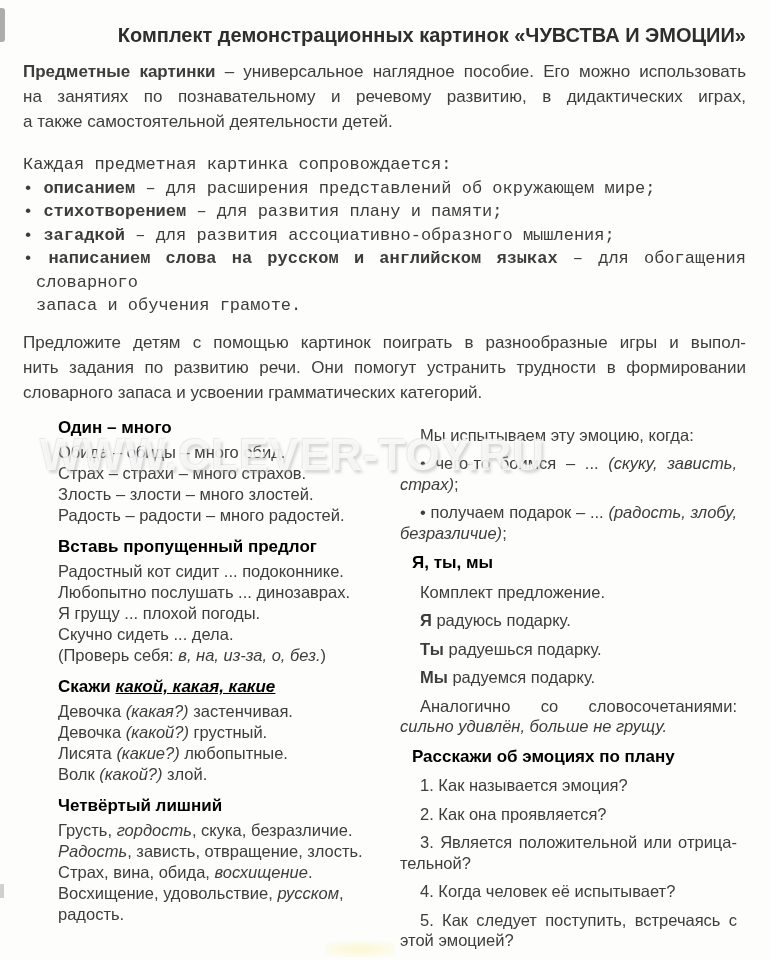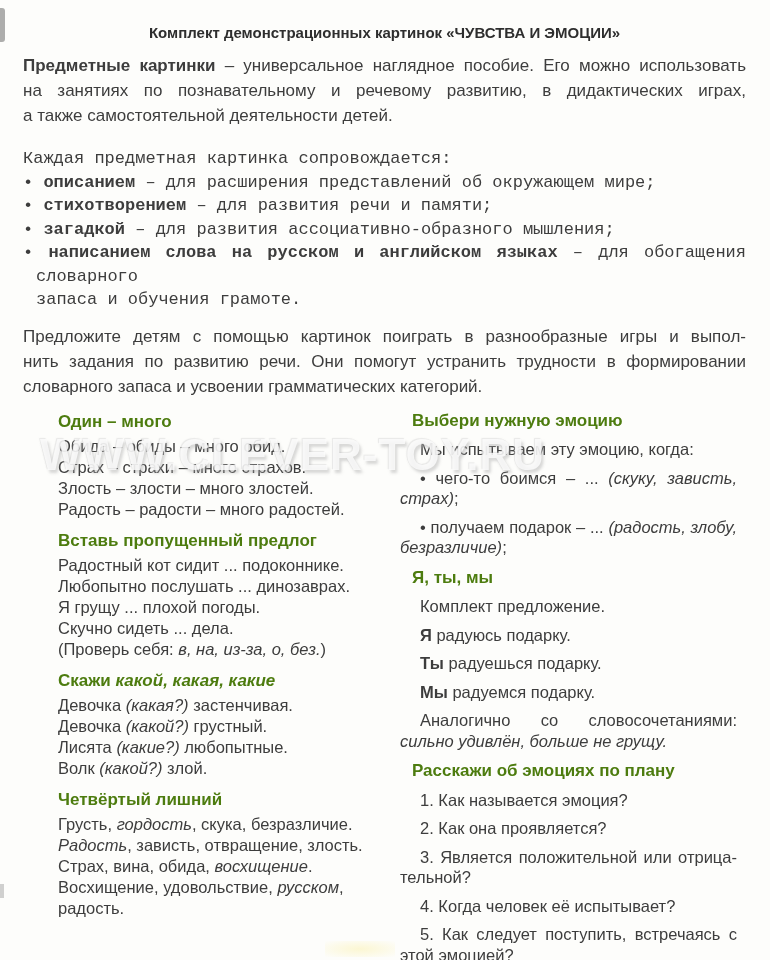--- a/index.html
+++ b/index.html
@@ -2,37 +2,37 @@
 <html lang="ru"><head>
 <meta charset="utf-8">
 <style>
   html,body { margin:0; padding:0; background:#ffffff; }
   .page {
     position:relative; width:770px; height:960px; overflow:hidden;
     background:#fdfdfb;
     font-family:"Liberation Sans","DejaVu Sans",sans-serif;
     color:#3d3d3d; box-sizing:border-box; padding:24px 24px 0 23px;
   }
-  .title { text-align:center; font-weight:bold; font-size:15px; color:#2e2e2e; }
+  .title { text-align:right; font-weight:bold; font-size:20px; color:#2e2e2e; }
   .para { font-size:17px; line-height:25px; margin-top:12px; }
   .jl { text-align:justify; text-align-last:justify; }
   .bullets { font-size:17px; line-height:23.5px; margin-top:19px;font-family:Liberation Mono, monospace; }
   .bullet-item { padding-left:13px; }
   .bline { text-indent:-13px; }
   .bline::before { content:"\2022  "; }
   .b { font-weight:bold; }
   .i { font-style:italic; }
-  .bi { font-weight:bold; font-style:italic; }
+  .bi { font-weight:bold; font-style:italic;text-decoration:underline; }
 
   .cols { display:flex; margin-top:12px; }
   .colL { width:330px; margin-left:35px; font-size:16.5px; line-height:21px; }
   .colR { width:353px; margin-left:4px; font-size:16.5px; line-height:20.5px; }
   .sec { margin-top:0; }
   .sec + .sec { margin-top:10px; }
-  .h { font-weight:bold; font-size:17px; color:#4d7c0f; margin-bottom:4px; }
+  .h { font-weight:bold; font-size:17px; color:#000000; margin-bottom:4px; }
   .colR .h { margin-left:20px; }
   .colR p { margin:8px; text-indent:20px; text-align:justify; }
   .colR p.rb::before { content:"\2022  "; }
   .closing { text-align:right; font-style:italic; font-size:17px; margin-top:8px; }
 
   .watermark {
     position:absolute; left:40px; top:430px; width:718px; height:92px;
     font-size:44px; font-weight:bold; letter-spacing:1px; white-space:nowrap;
     color:rgba(253,253,252,0.82);
     text-shadow:2px 3px 3px rgba(168,168,168,0.45), -1px -1px 1px rgba(195,195,195,0.35);
@@ -62,21 +62,21 @@
     <div class="jl">на занятиях по познавательному и речевому развитию, в дидактических играх,</div>
     <div>а также самостоятельной деятельности детей.</div>
   </div>
 
   <div class="bullets">
     <div>Каждая предметная картинка сопровождается:</div>
     <div class="bullet-item">
       <div class="bline"><span class="b">описанием</span><span> – для расширения представлений об окружающем мире;</span></div>
     </div>
     <div class="bullet-item">
-      <div class="bline"><span class="b">стихотворением</span><span> – для развития речи и памяти;</span></div>
+      <div class="bline"><span class="b">стихотворением</span><span> – для развития плану и памяти;</span></div>
     </div>
     <div class="bullet-item">
       <div class="bline"><span class="b">загадкой</span><span> – для развития ассоциативно-образного мышления;</span></div>
     </div>
     <div class="bullet-item">
       <div class="bline jl"><span class="b">написанием слова на русском и английском языках</span><span> – для обогащения словарного</span></div>
       <div>запаса и обучения грамоте.</div>
     </div>
   </div>
 
@@ -115,21 +115,20 @@
         <div class="h">Четвёртый лишний</div>
         <div><span>Грусть, </span><span class="i">гордость</span><span>, скука, безразличие.</span></div>
         <div><span class="i">Радость</span><span>, зависть, отвращение, злость.</span></div>
         <div><span>Страх, вина, обида, </span><span class="i">восхищение</span><span>.</span></div>
         <div><span>Восхищение, удовольствие, </span><span class="i">русском</span><span>, радость.</span></div>
       </div>
     </div>
 
     <div class="colR">
       <div class="sec">
-        <div class="h">Выбери нужную эмоцию</div>
         <p>Мы испытываем эту эмоцию, когда:</p>
         <p class="rb"><span>чего-то боимся – ... </span><span class="i">(скуку, зависть, страх)</span><span>;</span></p>
         <p class="rb"><span>получаем подарок – ... </span><span class="i">(радость, злобу, безразличие)</span><span>;</span></p>
       </div>
       <div class="sec">
         <div class="h">Я, ты, мы</div>
         <p>Комплект предложение.</p>
         <p><span class="b">Я</span><span> радуюсь подарку.</span></p>
         <p><span class="b">Ты</span><span> радуешься подарку.</span></p>
         <p><span class="b">Мы</span><span> радуемся подарку.</span></p>

